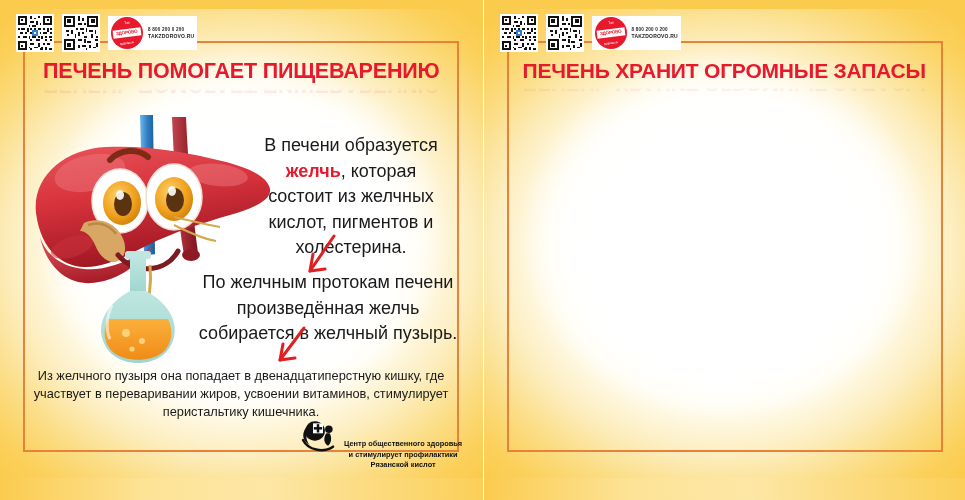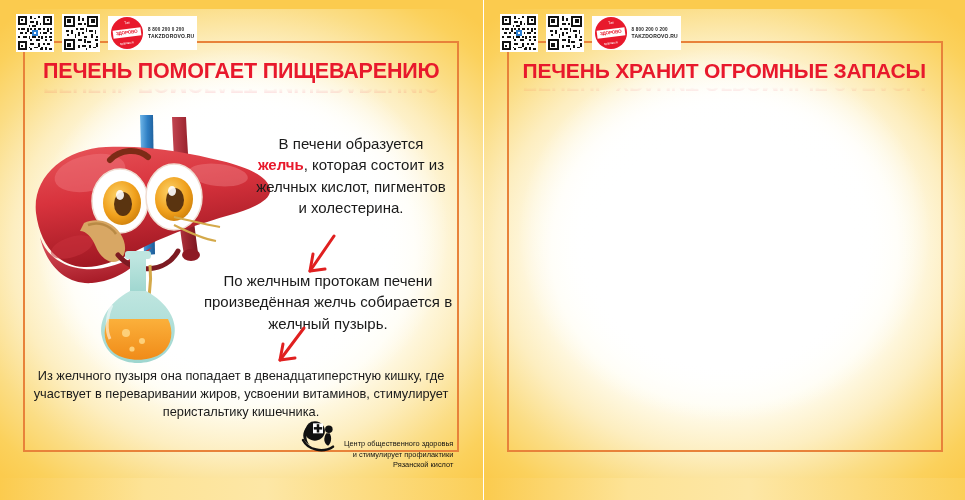--- a/index.html
+++ b/index.html
@@ -143,21 +143,21 @@
     margin-top: 1px;
     height: 12px;
     overflow: hidden;
   }
   .title-reflect.sm { font-size: 21px; }
 
   
   .body-text {
     position: absolute;
     font-family: "Liberation Sans", sans-serif;
-    font-size: 15px;
+    font-size: 18px;
     color: #1a1a1a;
     line-height: 1.42;
     text-align: center;
     z-index: 7;
   }
   .body-text b.hl { color: #e8192c; font-weight: bold; }
 
   
   .lt1 { top: 133px; left: 252px; width: 198px; }
   .lt2 { top: 270px; left: 196px; width: 264px; }
@@ -177,24 +177,24 @@
     position: absolute;
     bottom: 30px;
     display: flex; align-items: center; gap: 6px;
     z-index: 9;
   }
   .footer-logo.l { left: 298px; }
   .fl-mark { width: 40px; height: 40px; flex: 0 0 auto; }
   .fl-text {
     font-family: "Liberation Sans", sans-serif;
     font-size: 7.4px;
-    font-weight: normal;
+    font-weight: bold;
     color: #111111;
     line-height: 1.38;
-    text-align: right;
+    text-align: center;
     white-space: nowrap;
     margin-top: 40px;
   }
 </style>
 </head>
 <body>
 
 <div class="stage">
 
   <div class="slide left">

